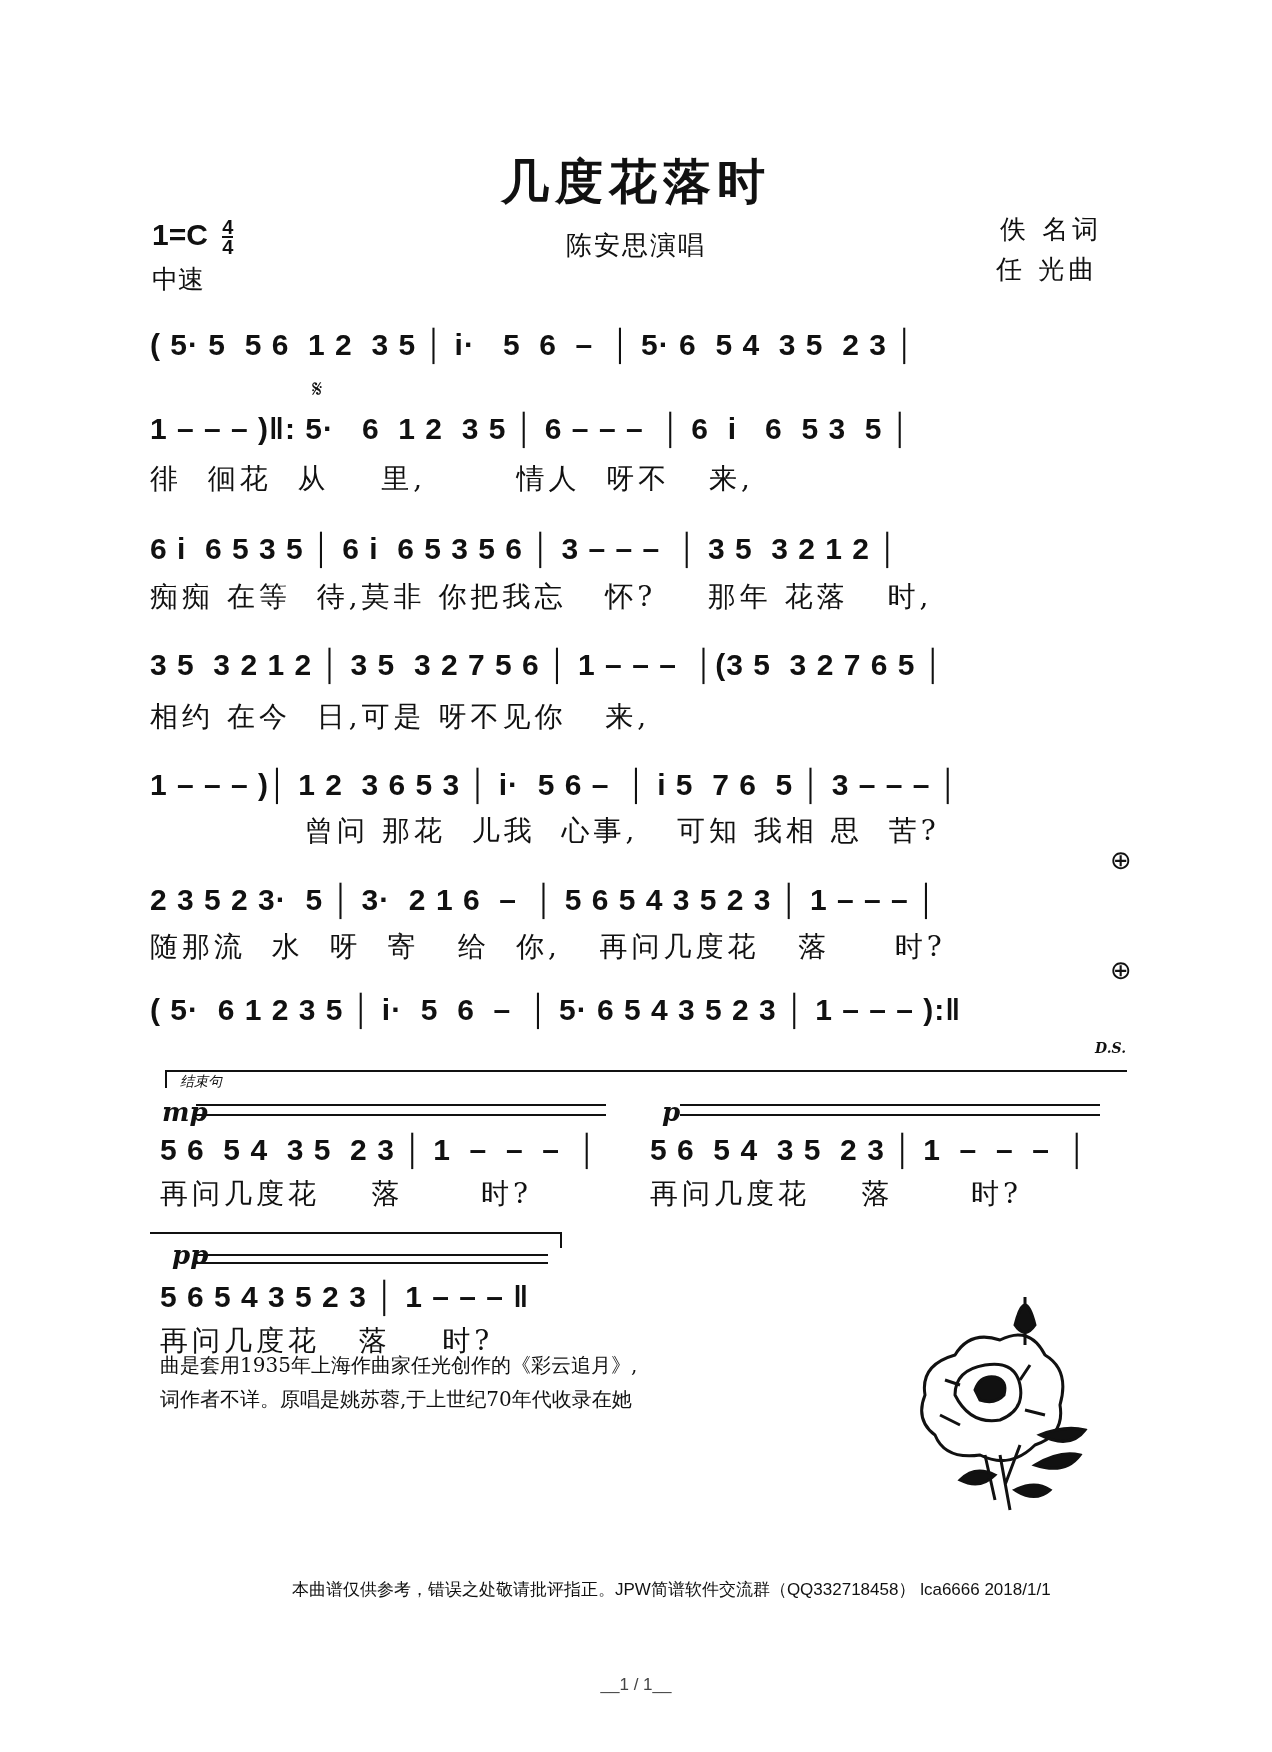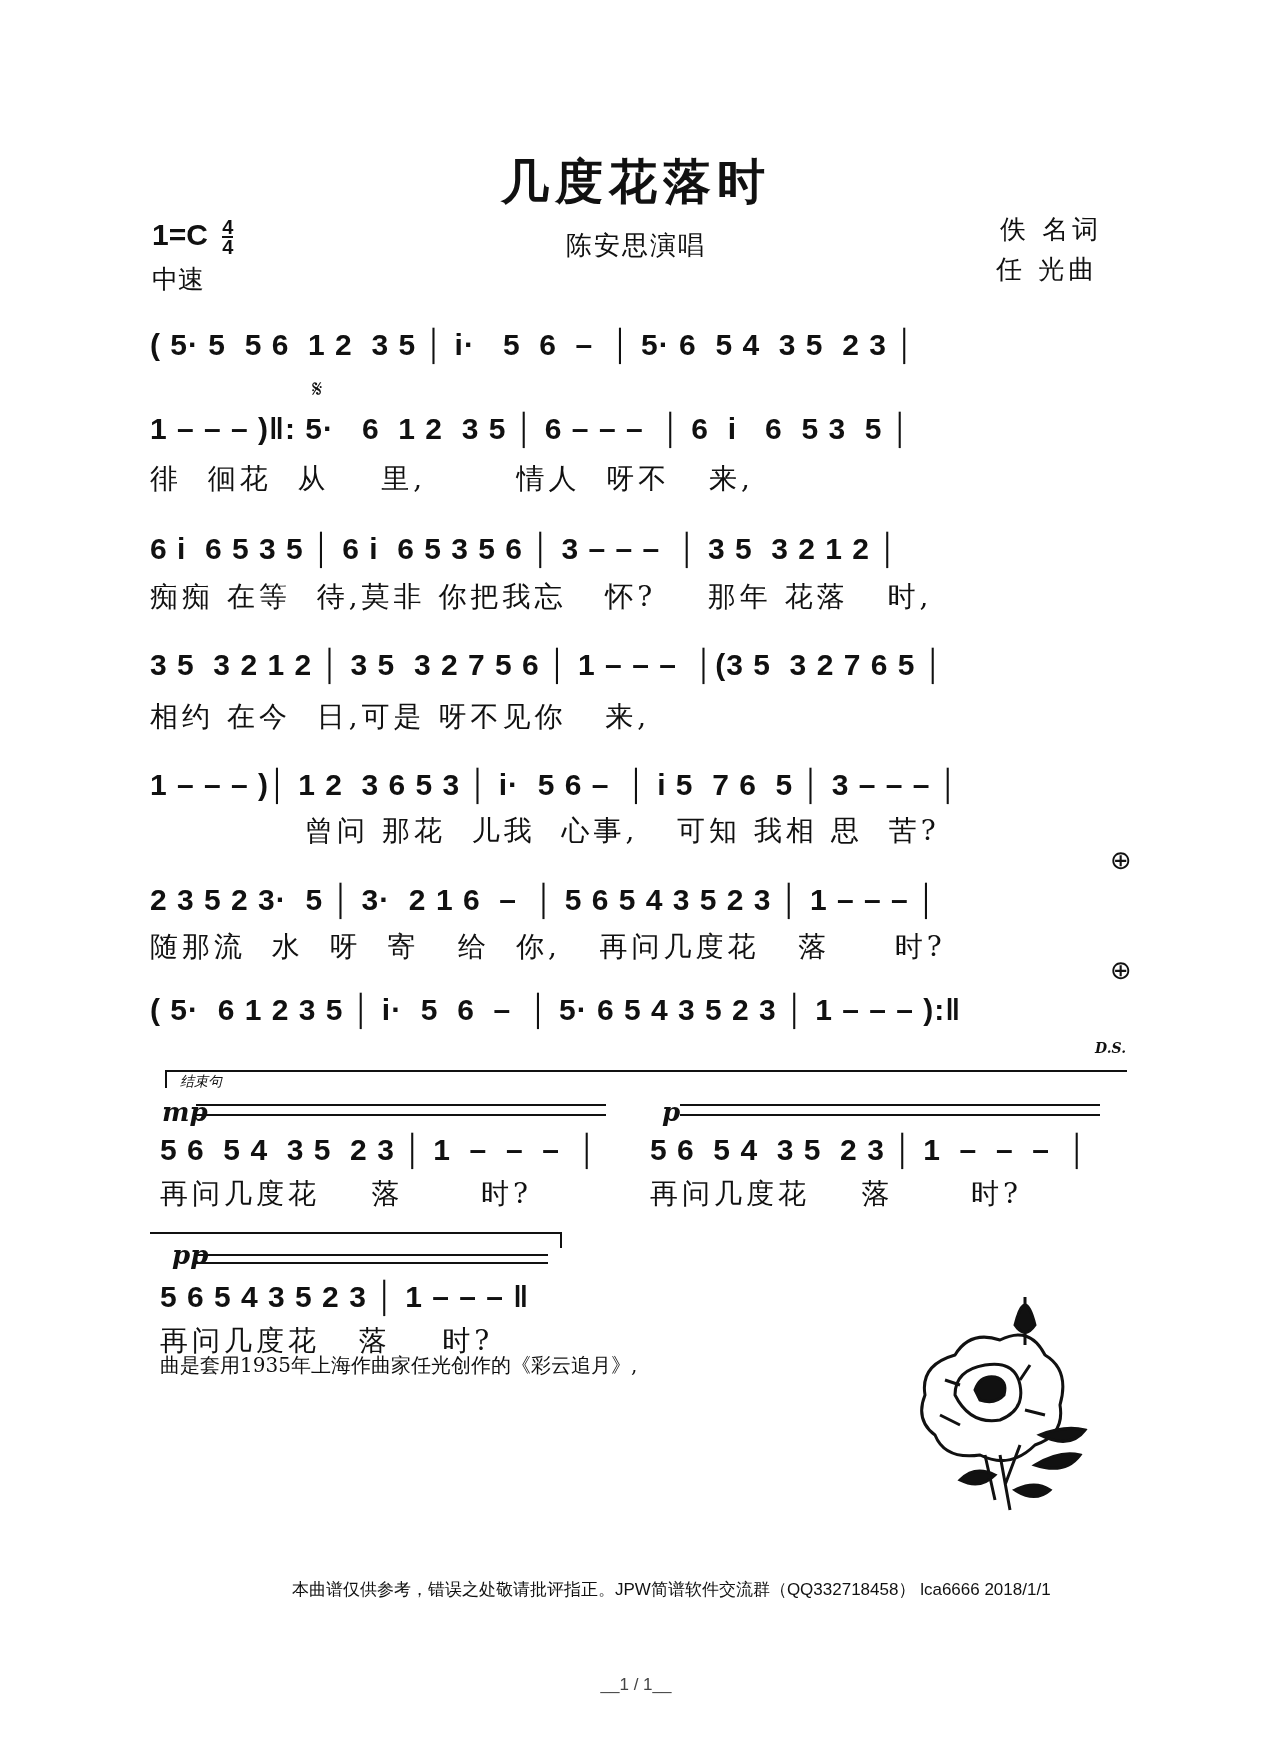--- a/index.html
+++ b/index.html
@@ -97,20 +97,21 @@
 <div class="abs" style="left:150px;top:1232px;width:410px;height:14px;border-top:2px solid #111;border-right:2px solid #111;"></div>
 <div class="hair" style="left:196px;top:1254px;width:352px;"></div>
 <div class="hair" style="left:196px;top:1262px;width:352px;"></div>
 <div class="abs" style="left:160px;top:1280px;">
   <div class="notes" style="position:static;">5 6 5 4 3 5 2 3 │ 1 – – – ‖</div>
   <div class="lyr" style="position:static;margin-top:8px;">再问几度花   落    时?</div>
 </div>
 
 <div class="abs small" style="left:160px;top:1348px;">
   <div>曲是套用1935年上海作曲家任光创作的《彩云追月》,</div>
+  <div>词作者不详。原唱是姚苏蓉,于上世纪70年代收录在她</div>
 </div>
 
 <div class="abs" style="left:900px;top:1285px;width:200px;height:230px;">
   <svg width="200" height="230" viewBox="0 0 200 230">
     <g fill="none" stroke="#111" stroke-width="3">
       <path d="M125 60 L125 12"></path>
       <path d="M115 40 Q125 0 135 40 Q125 55 115 40 Z" fill="#111"></path>
       <path d="M25 110 Q20 80 55 70 Q70 45 100 55 Q130 40 145 70 Q170 85 160 120 Q165 150 135 160 Q110 185 80 170 Q45 175 35 150 Q15 135 25 110 Z"></path>
       <path d="M55 110 Q55 85 85 80 Q115 75 120 100 Q125 125 100 135 Q70 140 55 110 Z"></path>
       <path d="M75 105 Q80 90 95 92 Q108 95 104 110 Q95 120 80 115 Z" fill="#111"></path>

